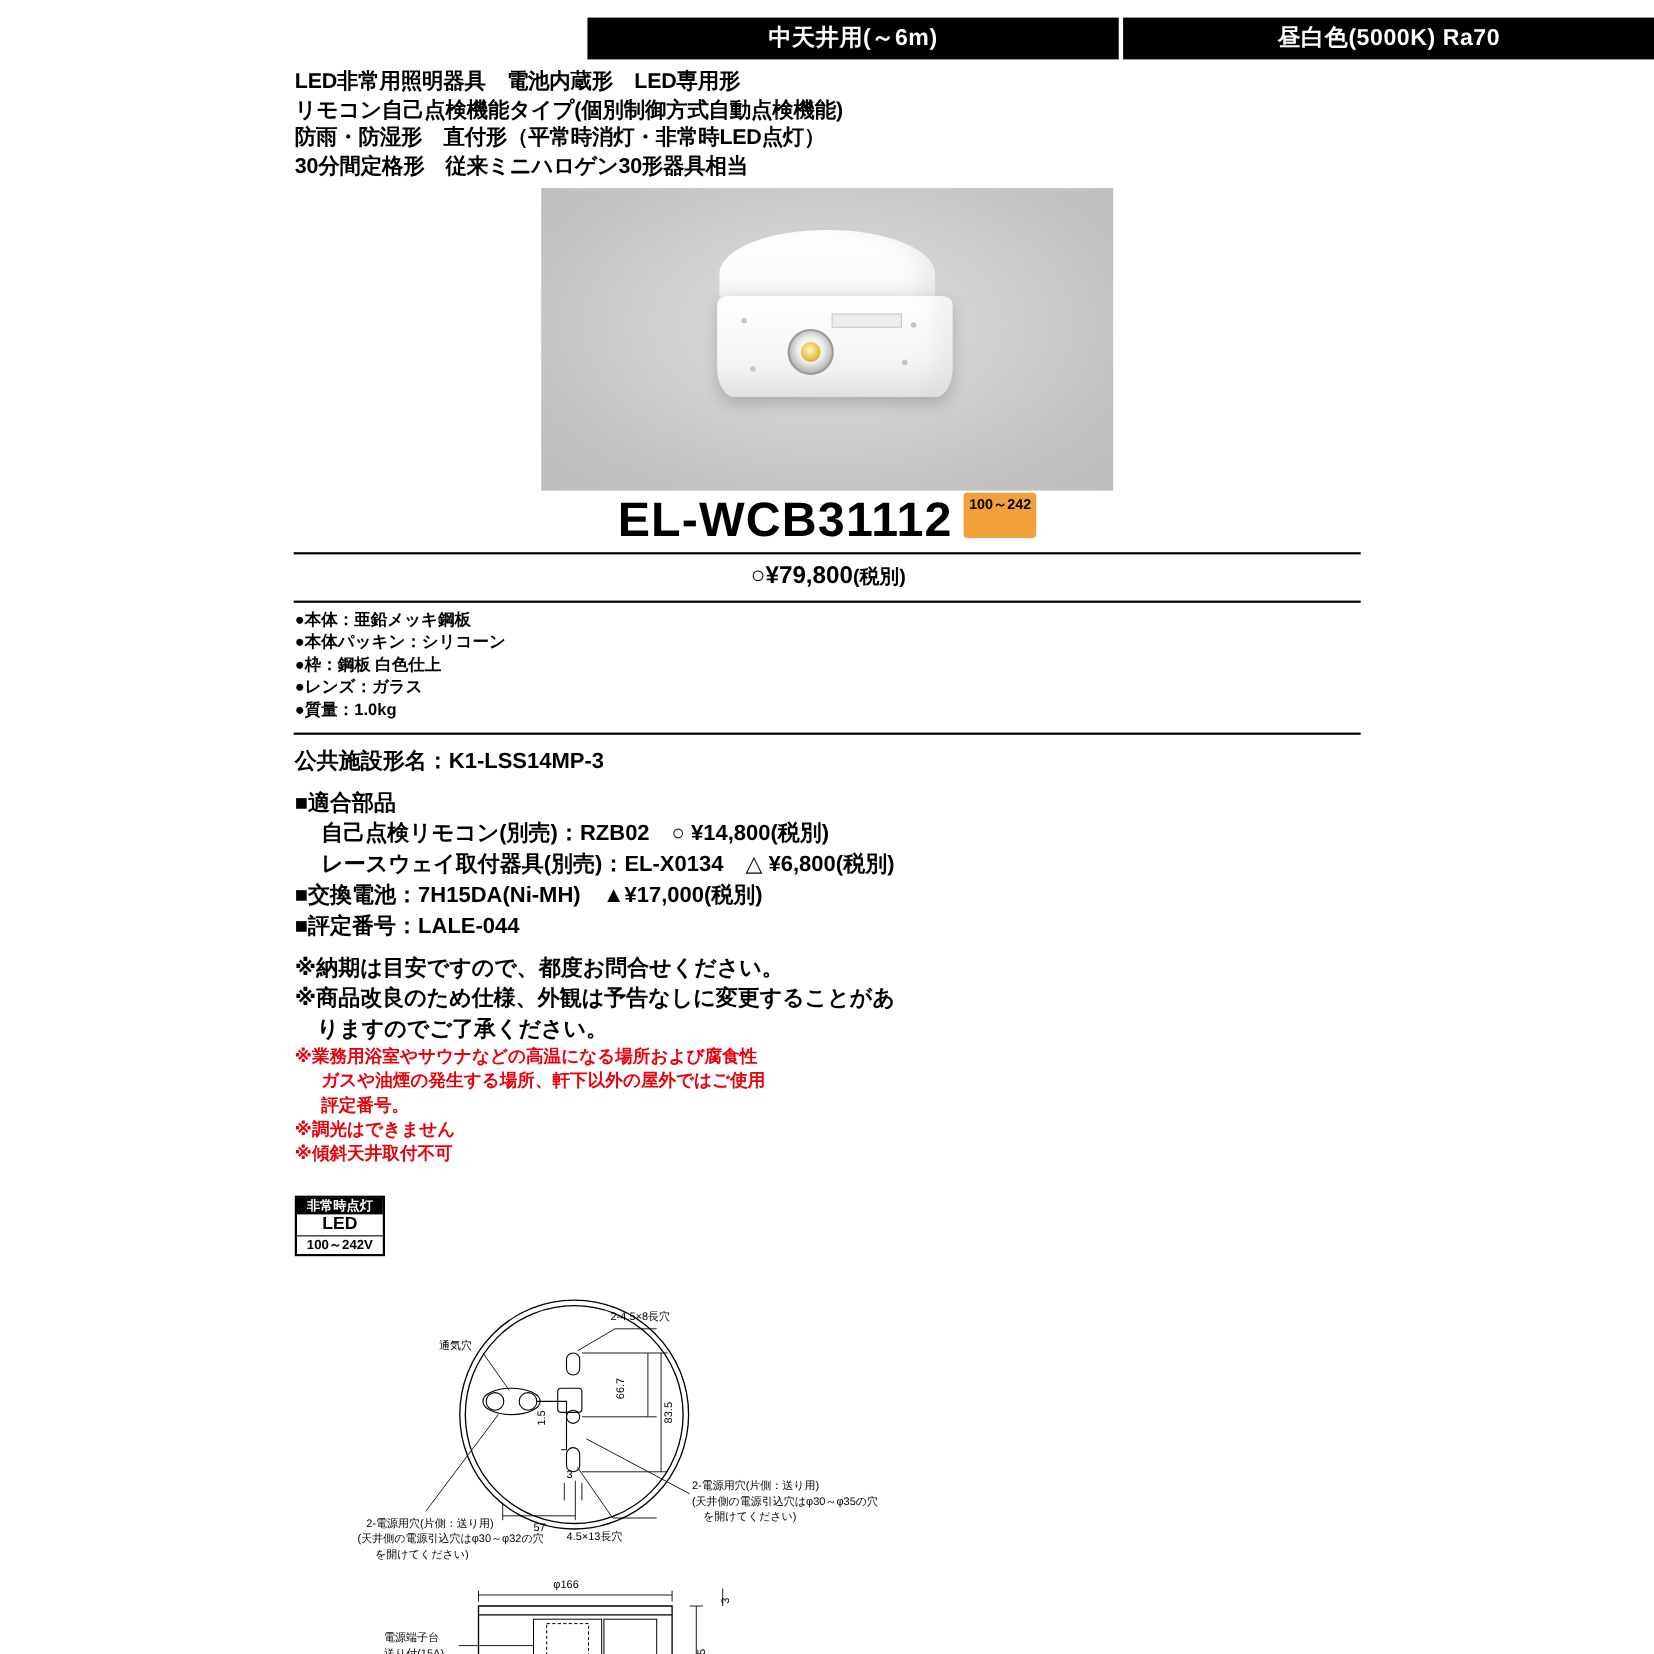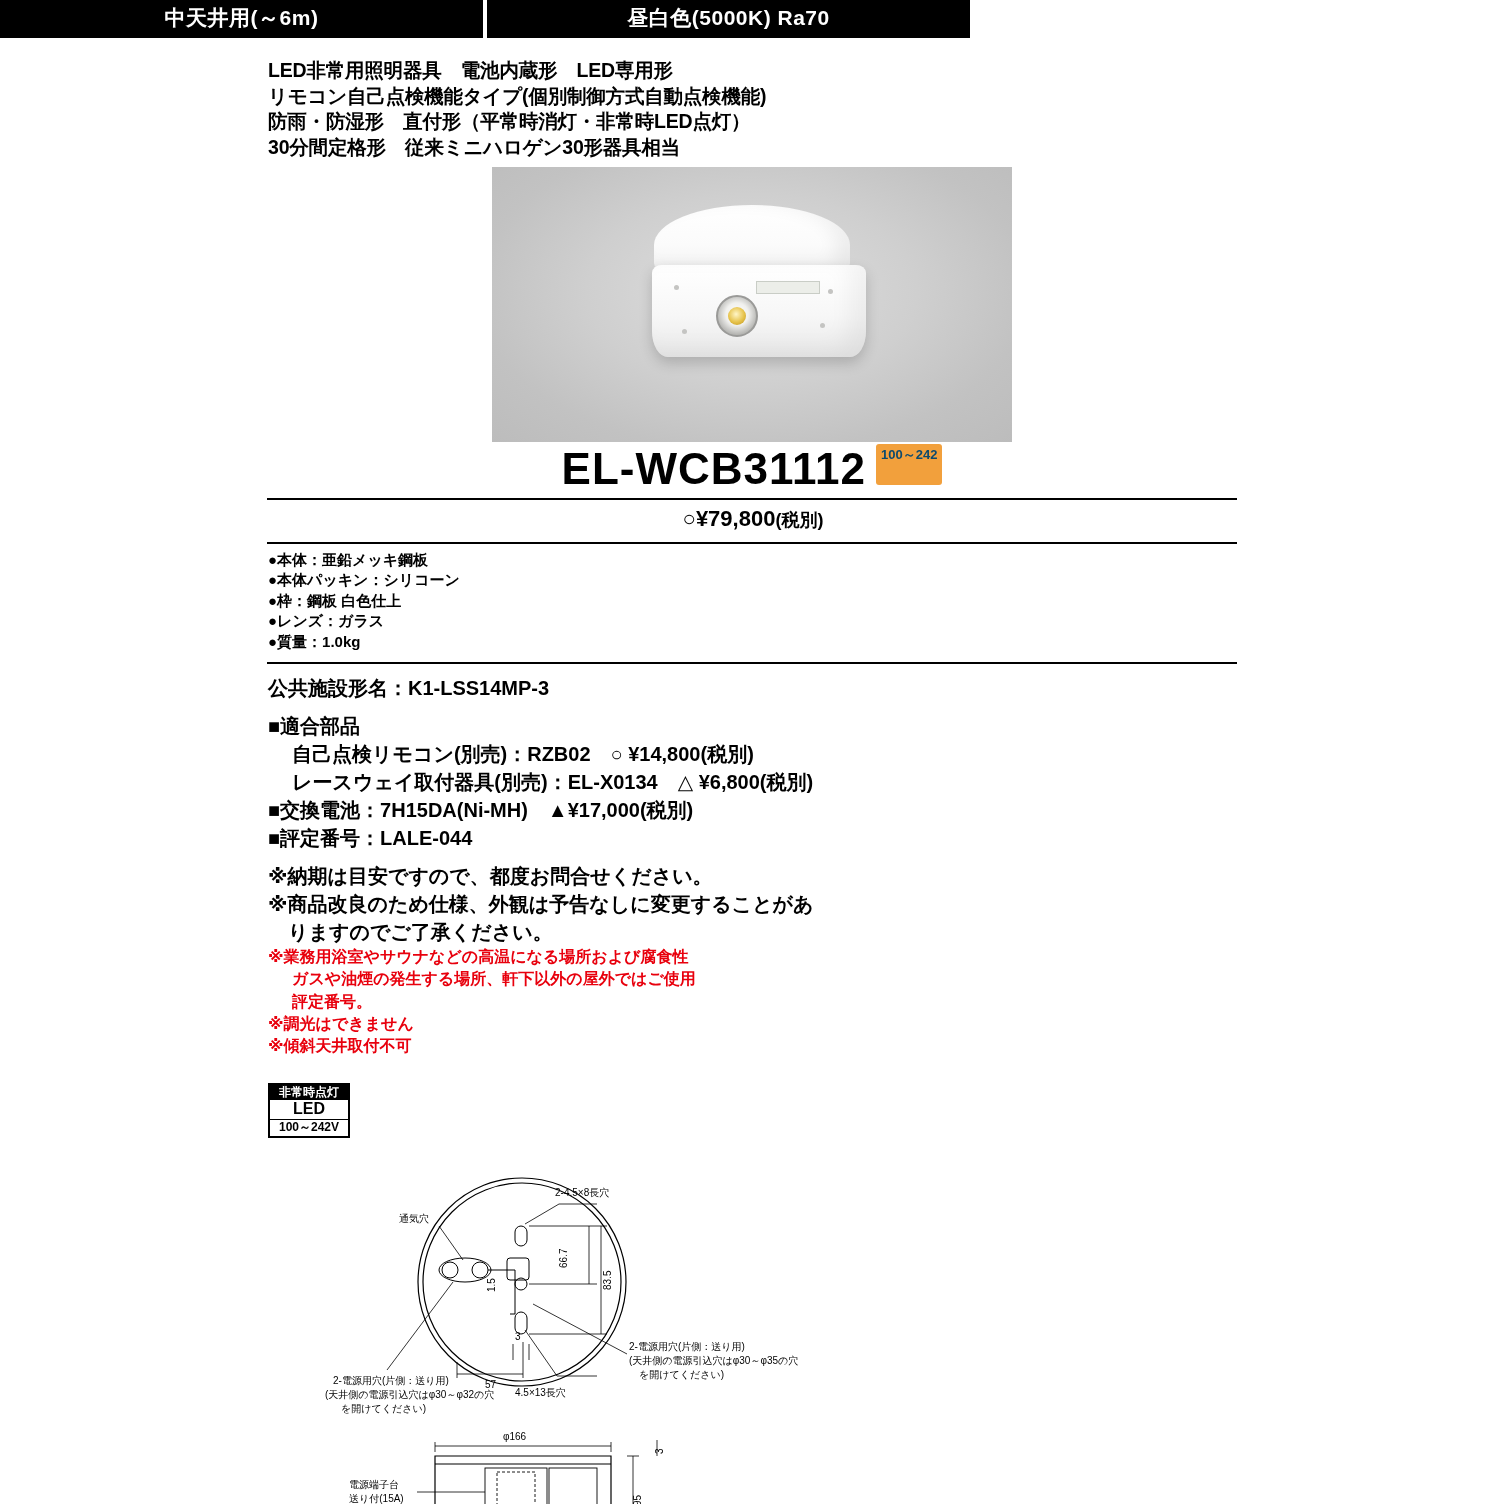--- a/index.html
+++ b/index.html
@@ -15,43 +15,43 @@
     position: relative;
   }
   .page {
     width: 1504px;
     position: relative;
   }
   
   .badge-row {
     width: 1504px;
     display: flex;
-    justify-content: flex-start;
+    justify-content: flex-end;
     align-items: flex-start;
-    padding-top: 0px;
+    padding-top: 16px;
   }
   .badge-row-inner {
     width: 970px;
     display: flex;
     gap: 4px;
   }
   .badge {
     flex: 1 1 0;
     background: #000;
     color: #fff;
     font-weight: bold;
     font-size: 21px;
     text-align: center;
     padding: 4px 0 6px 0;
     letter-spacing: 0.5px;
   }
   
   .spec-block {
     width: 970px;
-    margin: 20px auto 0 auto;
+    margin: 8px auto 0 auto;
     padding-left: 2px;
   }
   .spec-line {
     font-size: 19.5px;
     font-weight: bold;
     line-height: 1.32;
     letter-spacing: -0.2px;
     white-space: nowrap;
   }
   
@@ -136,21 +136,21 @@
     justify-content: center;
     gap: 10px;
   }
   .model-no {
     font-size: 44px;
     font-weight: bold;
     letter-spacing: 1px;
   }
   .volt-chip {
     background: #f2a03c;
-    color: #0c4a6e;
+    color: #000000;
     font-size: 13px;
     font-weight: bold;
     padding: 2px 5px 3px 5px;
     border-radius: 3px;
     margin-bottom: 9px;
   }
   hr.rule {
     width: 970px;
     margin: 4px auto 0 auto;
     border: 0;

